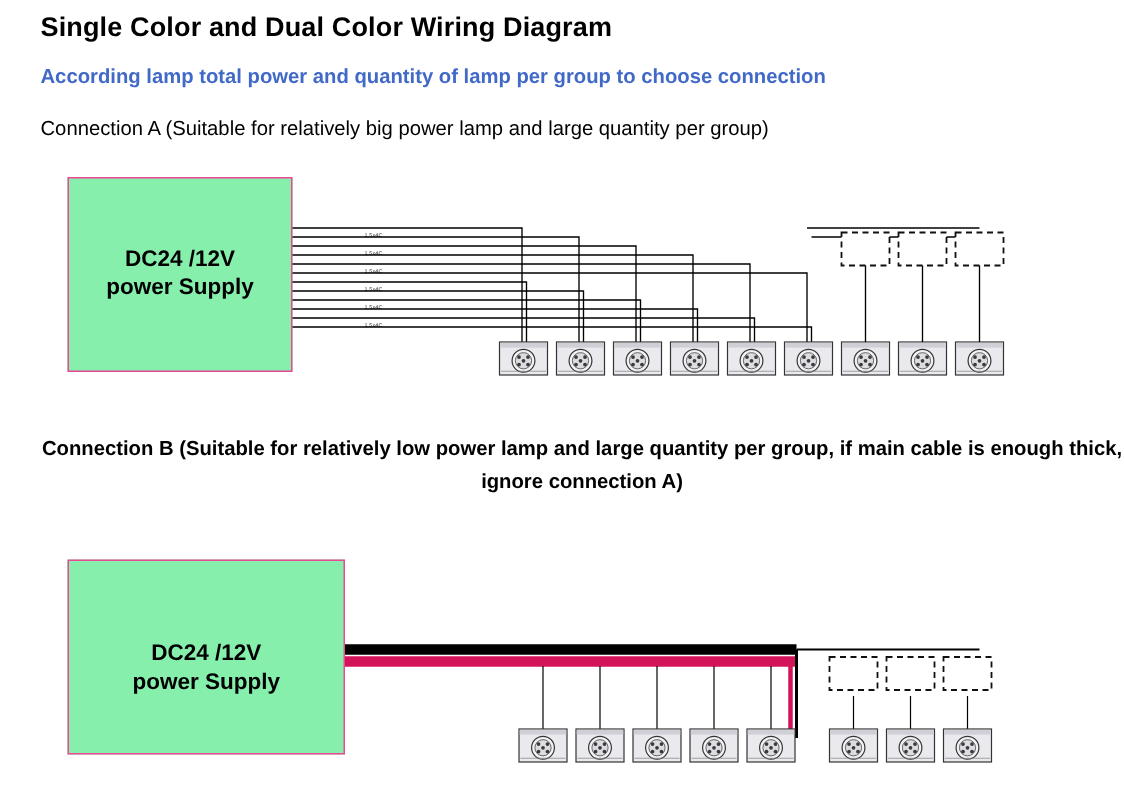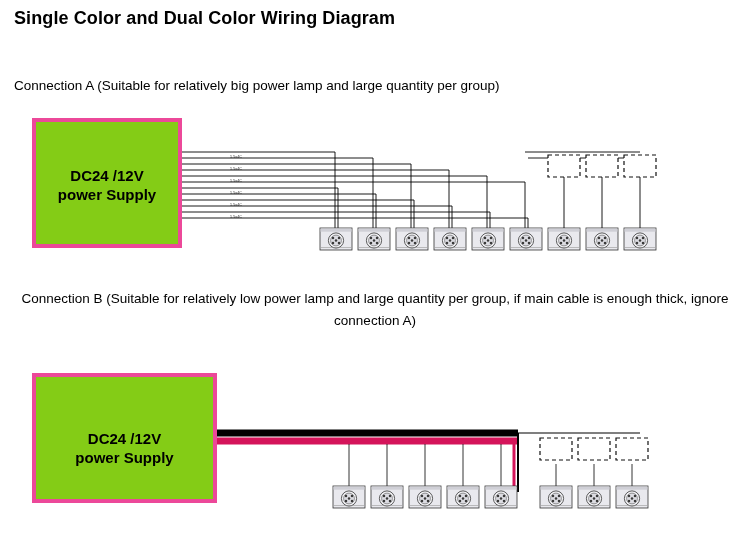--- a/index.html
+++ b/index.html
@@ -10,21 +10,21 @@
   body {
     width: 749px;
     height: 540px;
     position: relative;
     font-family: "Liberation Sans", sans-serif;
     color: #000000;
     overflow: hidden;
   }
   .page {
     position: absolute;
-    left: 0; top: 0;
+    left: 13px; top: 0;
     width: 608px;
     height: 540px;
   }
   .title {
     position: absolute;
     left: 14px;
     top: 8px;
     font-size: 18px;
     font-weight: bold;
     letter-spacing: 0.1px;
@@ -44,29 +44,29 @@
     font-size: 13.5px;
     font-weight: normal;
     color: #000;
   }
   .conn-b-label {
     position: absolute;
     left: 14px;
     top: 288px;
     width: 722px;
     font-size: 13.5px;
-    font-weight: normal;
+    font-weight: bold;
     color: #000;
     text-align: center;
     line-height: 22px;
   }
   .psu {
     position: absolute;
-    border: 4px solid #ec4899;
-    background: #84cc16;
+    border: 1px solid #ec4899;
+    background: #86efac;
     box-sizing: border-box;
   }
   .psu-text {
     position: absolute;
     left: 0;
     width: 100%;
     text-align: center;
     font-size: 15px;
     font-weight: bold;
     line-height: 19px;
@@ -91,20 +91,21 @@
     white-space: nowrap;
     letter-spacing: 0.1px;
   }
 </style>
 </head>
 <body>
 
 <div class="page">
 
   <div class="title">Single Color and Dual Color Wiring Diagram</div>
+  <div class="subtitle">According lamp total power and quantity of lamp per group to choose connection</div>
 
   <div class="conn-a-label">Connection A (Suitable for relatively big power lamp and large quantity per group)</div>
 
   <div class="psu psu-a">
     <div class="psu-text">DC24 /12V</div>
     <div class="psu-text" style="top:63px;">power Supply</div>
   </div>
 
   <div class="conn-b-label">Connection B (Suitable for relatively low power lamp and large quantity per group, if main cable is enough thick, ignore connection A)</div>
 

